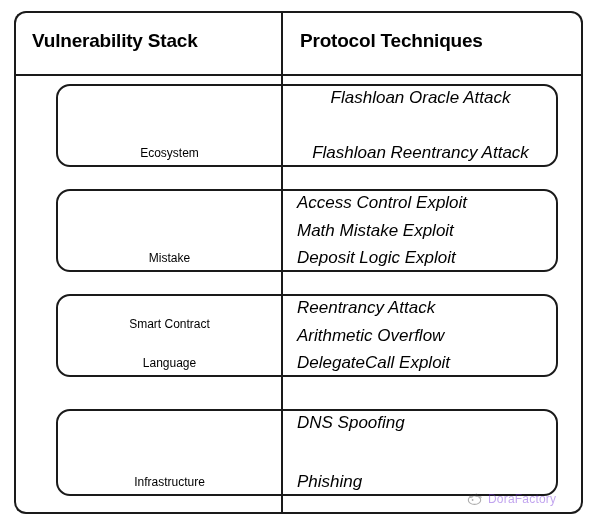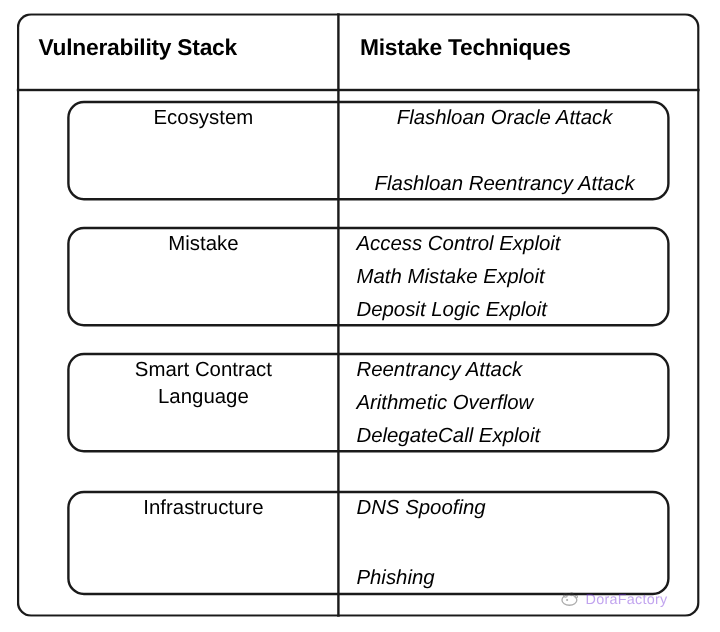--- a/index.html
+++ b/index.html
@@ -96,24 +96,24 @@
   .row.r3 { top: 409px; height: 87px; }
 
   
   .row-stack {
     position: absolute;
     left: 0;
     top: 0;
     width: 223px;       
     height: 100%;
     display: flex;
-    align-items: flex-start;
+    align-items: flex-end;
     justify-content: center;
     text-align: center;
-    font-size: 17px;
+    font-size: 12px;
     line-height: 23px;
     padding: 0 6px;
     box-sizing: border-box;
   }
   .row-stack span { display: block; }
 
   
   .row-techs {
     position: absolute;
     left: 227px;
@@ -156,21 +156,21 @@
 <body>
 
 <div id="diagram">
 
   <div class="outer-col left"></div>
   <div class="outer-col right"></div>
   <div class="col-divider"></div>
   <div class="header-rule"></div>
 
   <div class="col-header h-left">Vulnerability Stack</div>
-  <div class="col-header h-right">Mistake Techniques</div>
+  <div class="col-header h-right">Protocol Techniques</div>
 
   <div class="row r0">
     <div class="row-stack">
       <span>Ecosystem</span>
     </div>
     <div class="row-techs centered">
       <div class="tech-line">Flashloan Oracle Attack</div>
       <div class="tech-line">Flashloan Reentrancy Attack</div>
     </div>
   </div>
@@ -183,21 +183,21 @@
       <div class="tech-line">Access Control Exploit</div>
       <div class="tech-line">Math Mistake Exploit</div>
       <div class="tech-line">Deposit Logic Exploit</div>
     </div>
   </div>
 
   <div class="row r2">
     <div class="row-stack">
       <div>
         <span style="display: block;">Smart Contract</span>
-        <span style="display: block;">Language</span>
+        <span style="display: block; margin-top: 16px;">Language</span>
       </div>
     </div>
     <div class="row-techs">
       <div class="tech-line">Reentrancy Attack</div>
       <div class="tech-line">Arithmetic Overflow</div>
       <div class="tech-line">DelegateCall Exploit</div>
     </div>
   </div>
 
   <div class="row r3">

